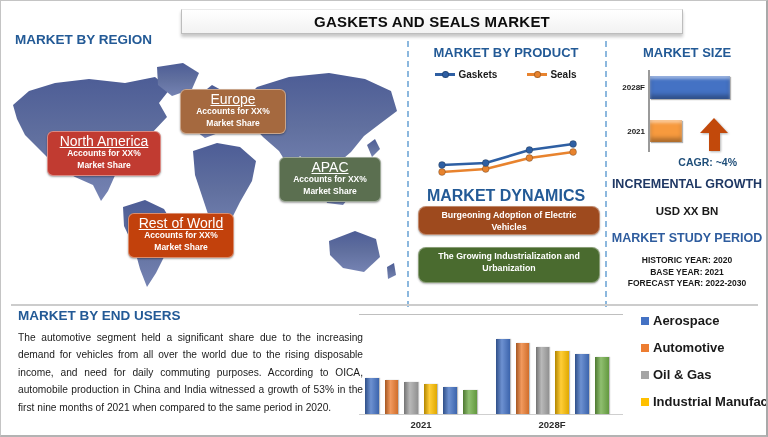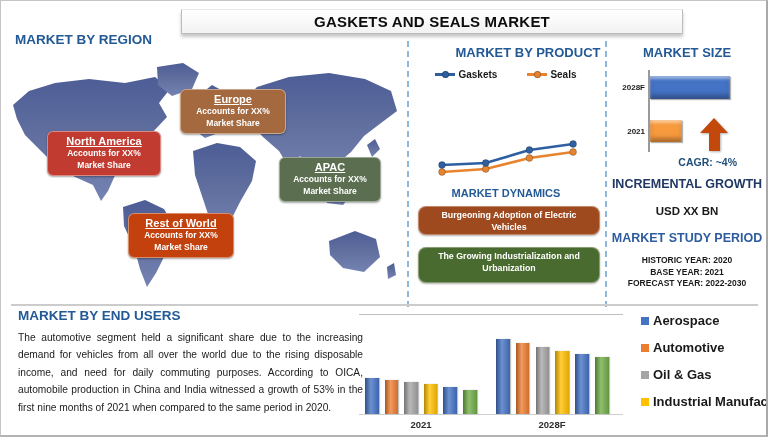--- a/index.html
+++ b/index.html
@@ -24,21 +24,21 @@
   .sec-header.center { text-align:center; }
   
   .vdiv { position:absolute; top:40px; height:266px; width:0; border-left:2px dashed var(--divider_blue,#8CB8DE); }
   .hsep { position:absolute; left:10px; top:303px; width:747px; height:2px; background:#cccccc; }
   
   .region-box {
     position:absolute; border-radius:6px; color:#fff; text-align:center;
     padding:3px 4px 4px; border:1px solid rgba(255,255,255,.4);
     box-shadow:0 1px 2px rgba(0,0,0,.35);
   }
-  .region-box .rname { font-size:11px; font-weight:bold; text-decoration:underline; line-height:13px; }
+  .region-box .rname { font-size:14px; font-weight:normal; text-decoration:underline; line-height:13px; }
   .region-box .rline { font-size:8.5px; font-weight:bold; line-height:11.5px; }
   
   .prod-legend { position:absolute; left:410px; top:68px; width:190px; display:flex; justify-content:center; gap:30px; }
   .pl-item { display:flex; align-items:center; gap:3px; }
   .pl-line { position:relative; width:20px; height:2.5px; }
   .pl-dot { position:absolute; left:6.5px; top:-2.5px; width:7px; height:7px; border-radius:50%; border:1px solid rgba(0,0,0,.25); }
   .pl-label { font-size:10px; font-weight:bold; color:#1a1a1a; }
   
   .dyn-box {
     position:absolute; left:417px; width:182px; border-radius:8px; color:#fff;
@@ -120,21 +120,21 @@
   <div class="region-box" style="left: 127px; top: 212px; width: 106px; background-color: #c2410c;">
     <div class="rname">Rest of World</div>
     <div class="rline">Accounts for XX%</div>
     <div class="rline">Market Share</div>
   </div>
 
   <div class="vdiv" style="left:406px;"></div>
   <div class="vdiv" style="left:604px;"></div>
   <div class="hsep"></div>
 
-  <div class="sec-header center" style="left:432px; top:44px; width:190px; font-size:13px;">MARKET BY PRODUCT</div>
+  <div class="sec-header center" style="left:410px; top:44px; width:190px; font-size:13px;">MARKET BY PRODUCT</div>
 
   <div class="prod-legend">
     <div class="pl-item">
       <span class="pl-line" style="background-color: rgb(46, 95, 163);">
           <span class="pl-dot" style="background-color: rgb(46, 95, 163);"></span>
         </span>
       <span class="pl-label">Gaskets</span>
     </div>
     <div class="pl-item">
       <span class="pl-line" style="background-color: rgb(232, 131, 46);">
@@ -150,21 +150,21 @@
       <circle cx="60.7" cy="48" r="3.4" fill="#E8832E" stroke="rgba(30,30,30,.35)" stroke-width=".8"></circle>
       <circle cx="104.4" cy="37" r="3.4" fill="#E8832E" stroke="rgba(30,30,30,.35)" stroke-width=".8"></circle>
       <circle cx="148.10000000000002" cy="31" r="3.4" fill="#E8832E" stroke="rgba(30,30,30,.35)" stroke-width=".8"></circle>
       <polyline points="17,44 60.7,42 104.4,29 148.10000000000002,23" fill="none" stroke="#2E5FA3" stroke-width="2.6"></polyline>
       <circle cx="17" cy="44" r="3.4" fill="#2E5FA3" stroke="rgba(30,30,30,.35)" stroke-width=".8"></circle>
       <circle cx="60.7" cy="42" r="3.4" fill="#2E5FA3" stroke="rgba(30,30,30,.35)" stroke-width=".8"></circle>
       <circle cx="104.4" cy="29" r="3.4" fill="#2E5FA3" stroke="rgba(30,30,30,.35)" stroke-width=".8"></circle>
       <circle cx="148.10000000000002" cy="23" r="3.4" fill="#2E5FA3" stroke="rgba(30,30,30,.35)" stroke-width=".8"></circle>
     </svg>
 
-  <div class="sec-header center" style="left:410px; top:186px; width:190px; font-size:11px;">MARKET DYNAMICS</div>
+  <div class="sec-header center" style="left:410px; top:186px; width:190px; font-size:16px;">MARKET DYNAMICS</div>
   <div class="dyn-box" style="top: 205px; height: 29px; background-color: rgb(158, 74, 30);">
     <span>Burgeoning Adoption of Electric Vehicles</span>
   </div>
   <div class="dyn-box" style="top: 246px; height: 36px; background-color: rgb(74, 107, 47);">
     <span>The Growing Industrialization and Urbanization</span>
   </div>
 
   <div class="sec-header center" style="left:610px; top:44px; width:152px; font-size:13px;">MARKET SIZE</div>
 
   <div class="ms-axis"></div>

